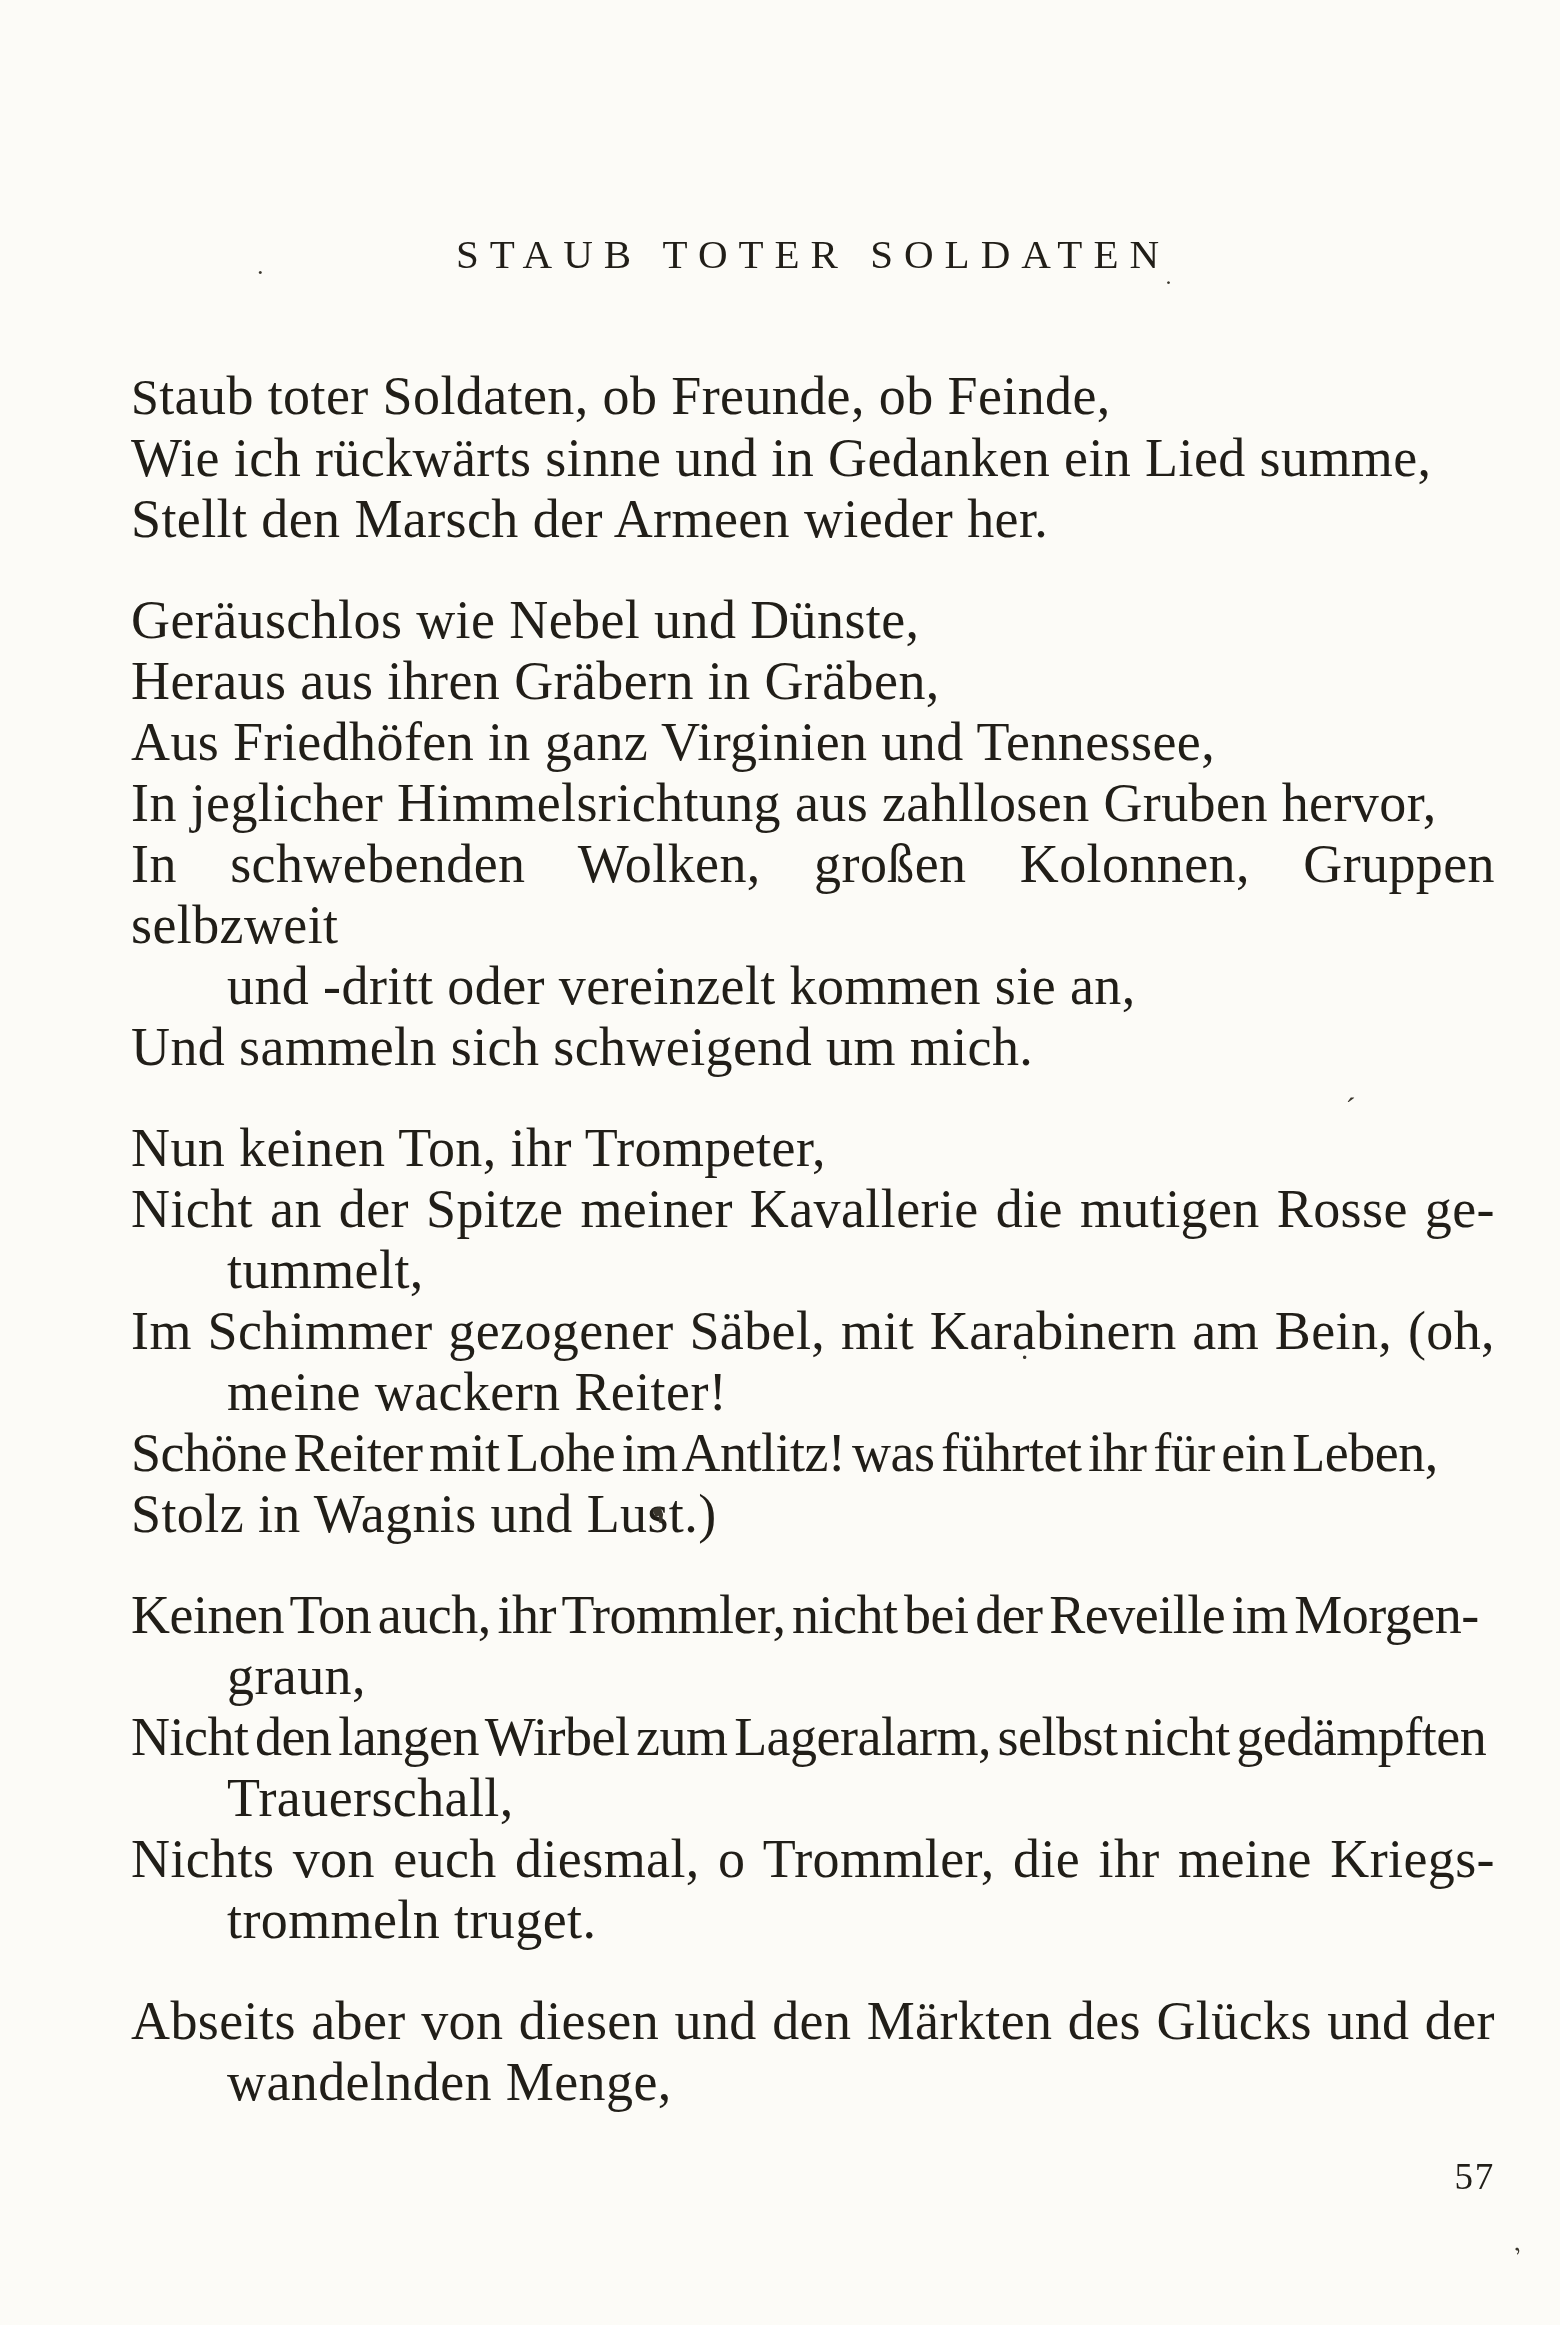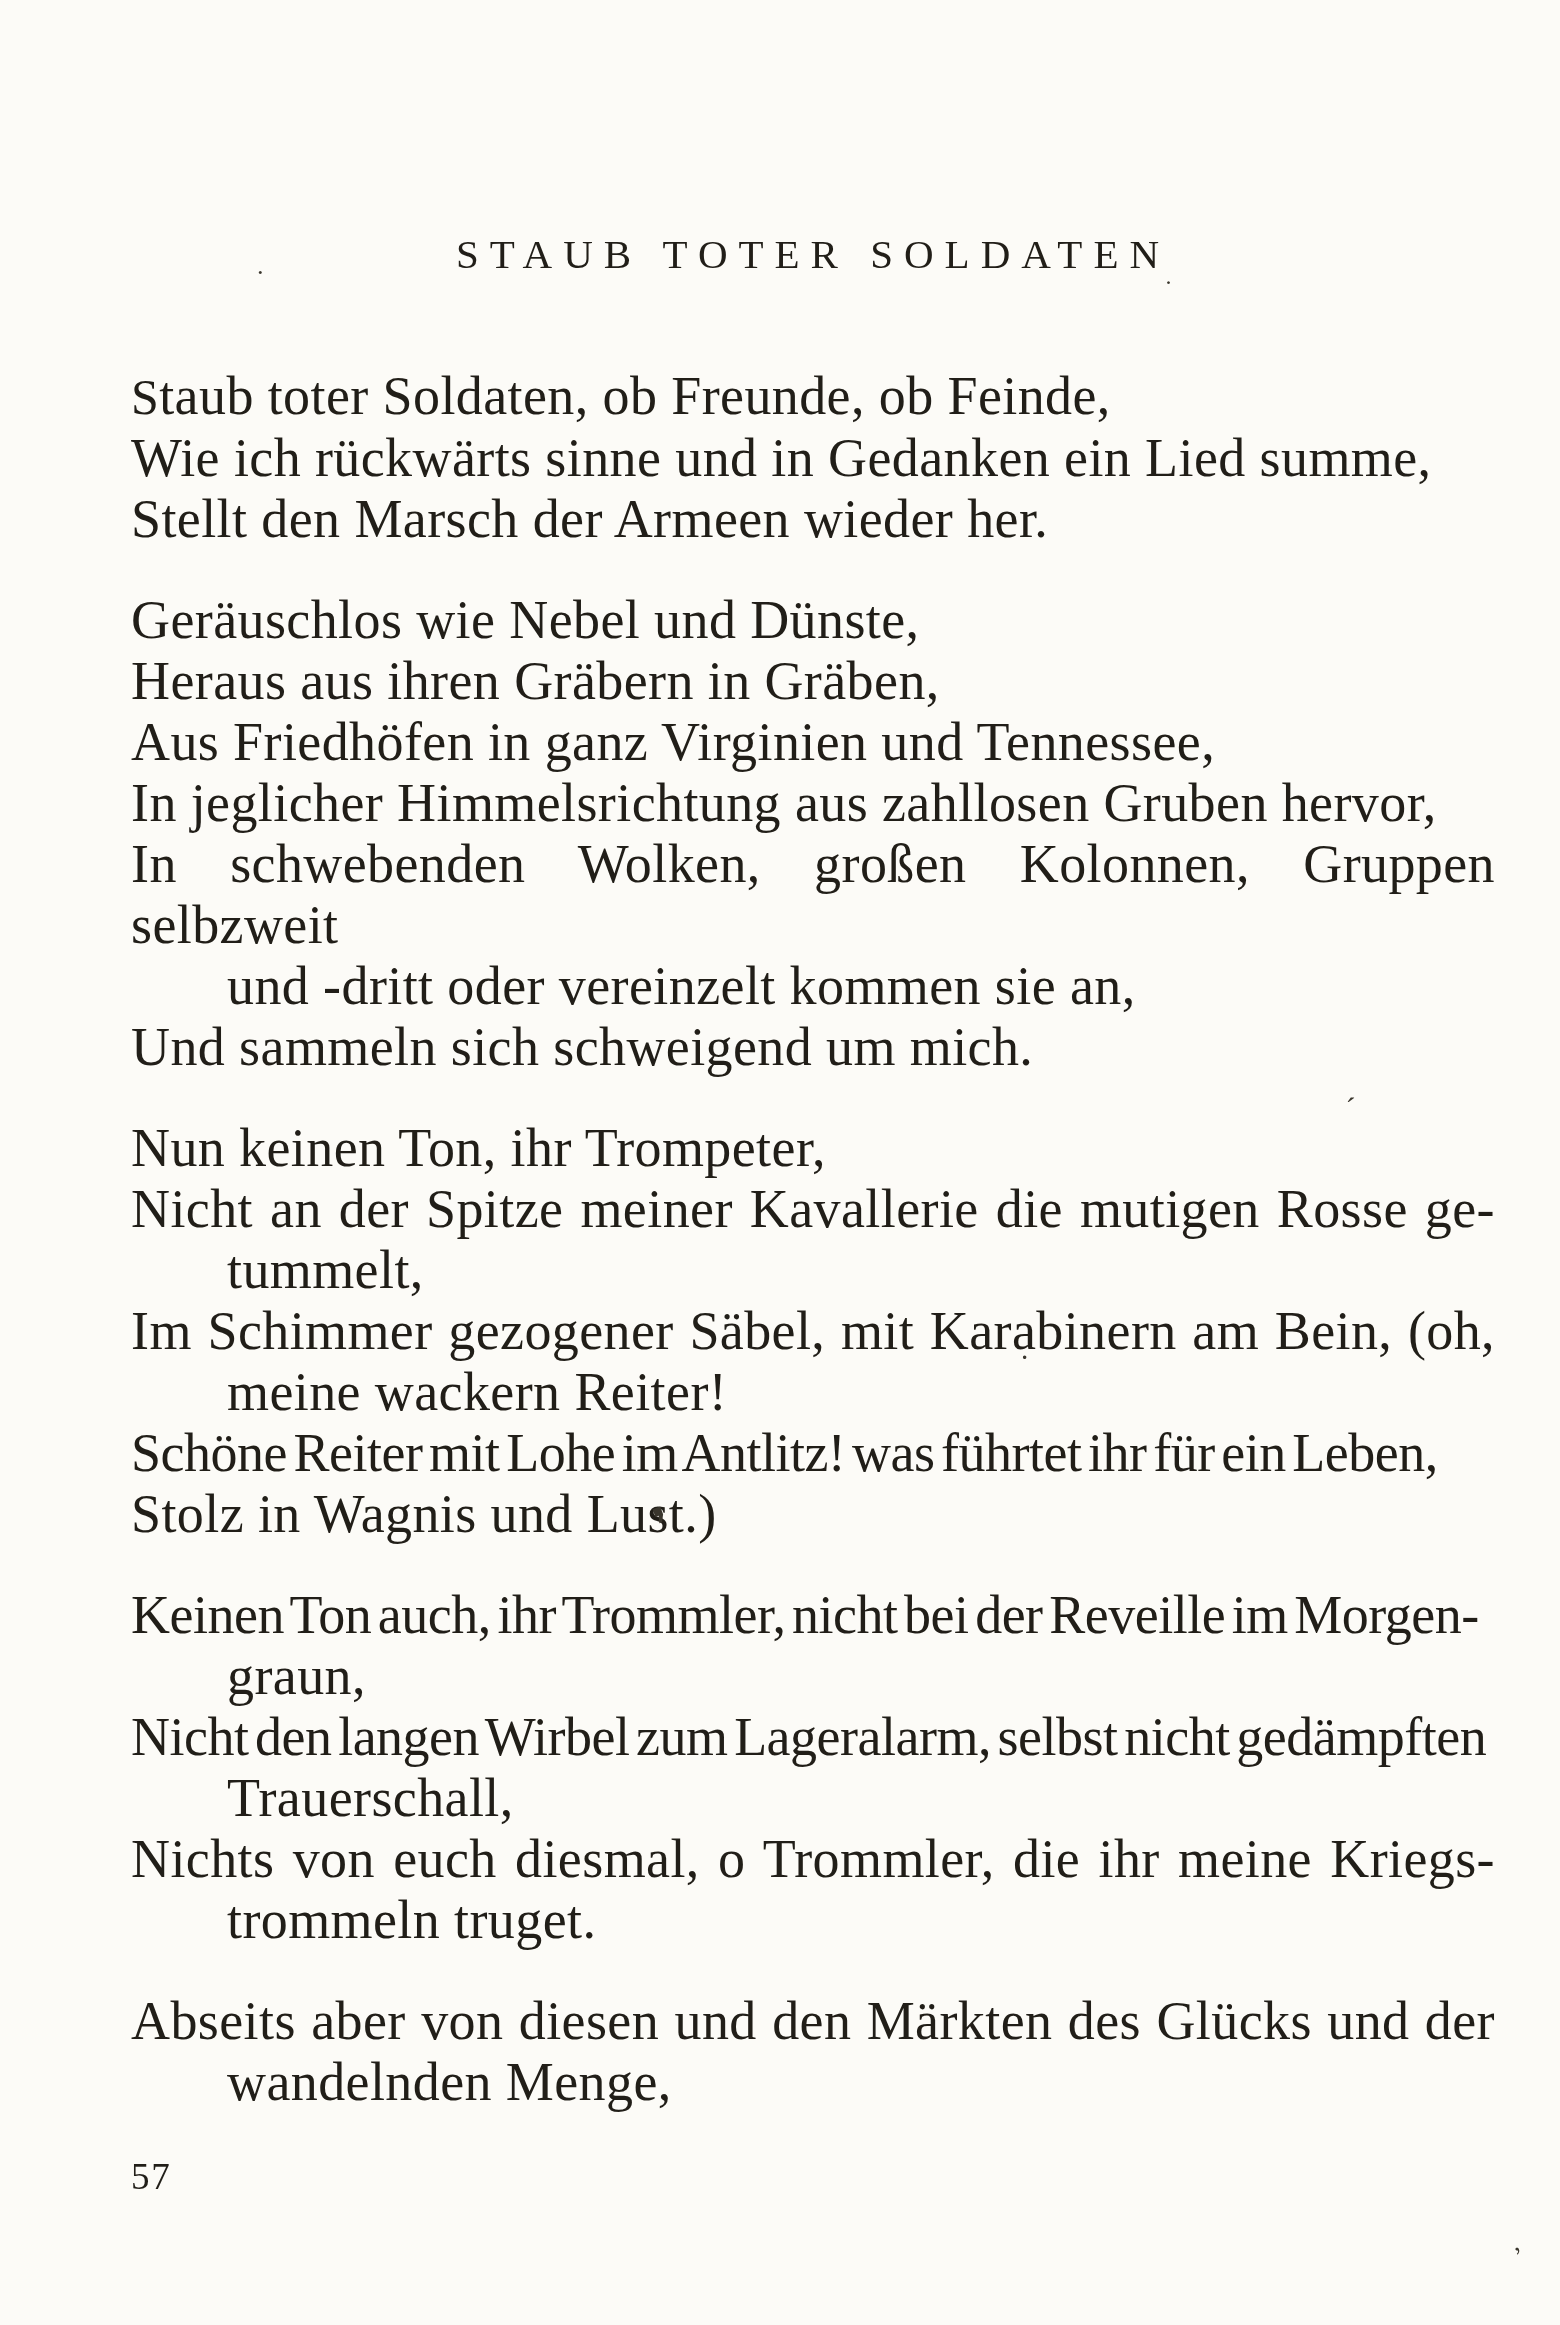--- a/index.html
+++ b/index.html
@@ -37,21 +37,21 @@
     text-align: justify;
     text-align-last: justify;
   }
   .line.tight {
     word-spacing: -6.4px;
     letter-spacing: -0.5px;
   }
   .line.indent { padding-left: 96px; }
   .stanza:first-of-type .line:first-child::first-letter { font-size: 50px; }
   .page-number {
-    text-align: left;
+    text-align: right;
     font-size: 37px;
     letter-spacing: 1.8px;
     margin-top: 42px;
   }
   .artifact {
     position: absolute;
     color: #3a362d;
     line-height: 1;
     pointer-events: none;
   }

